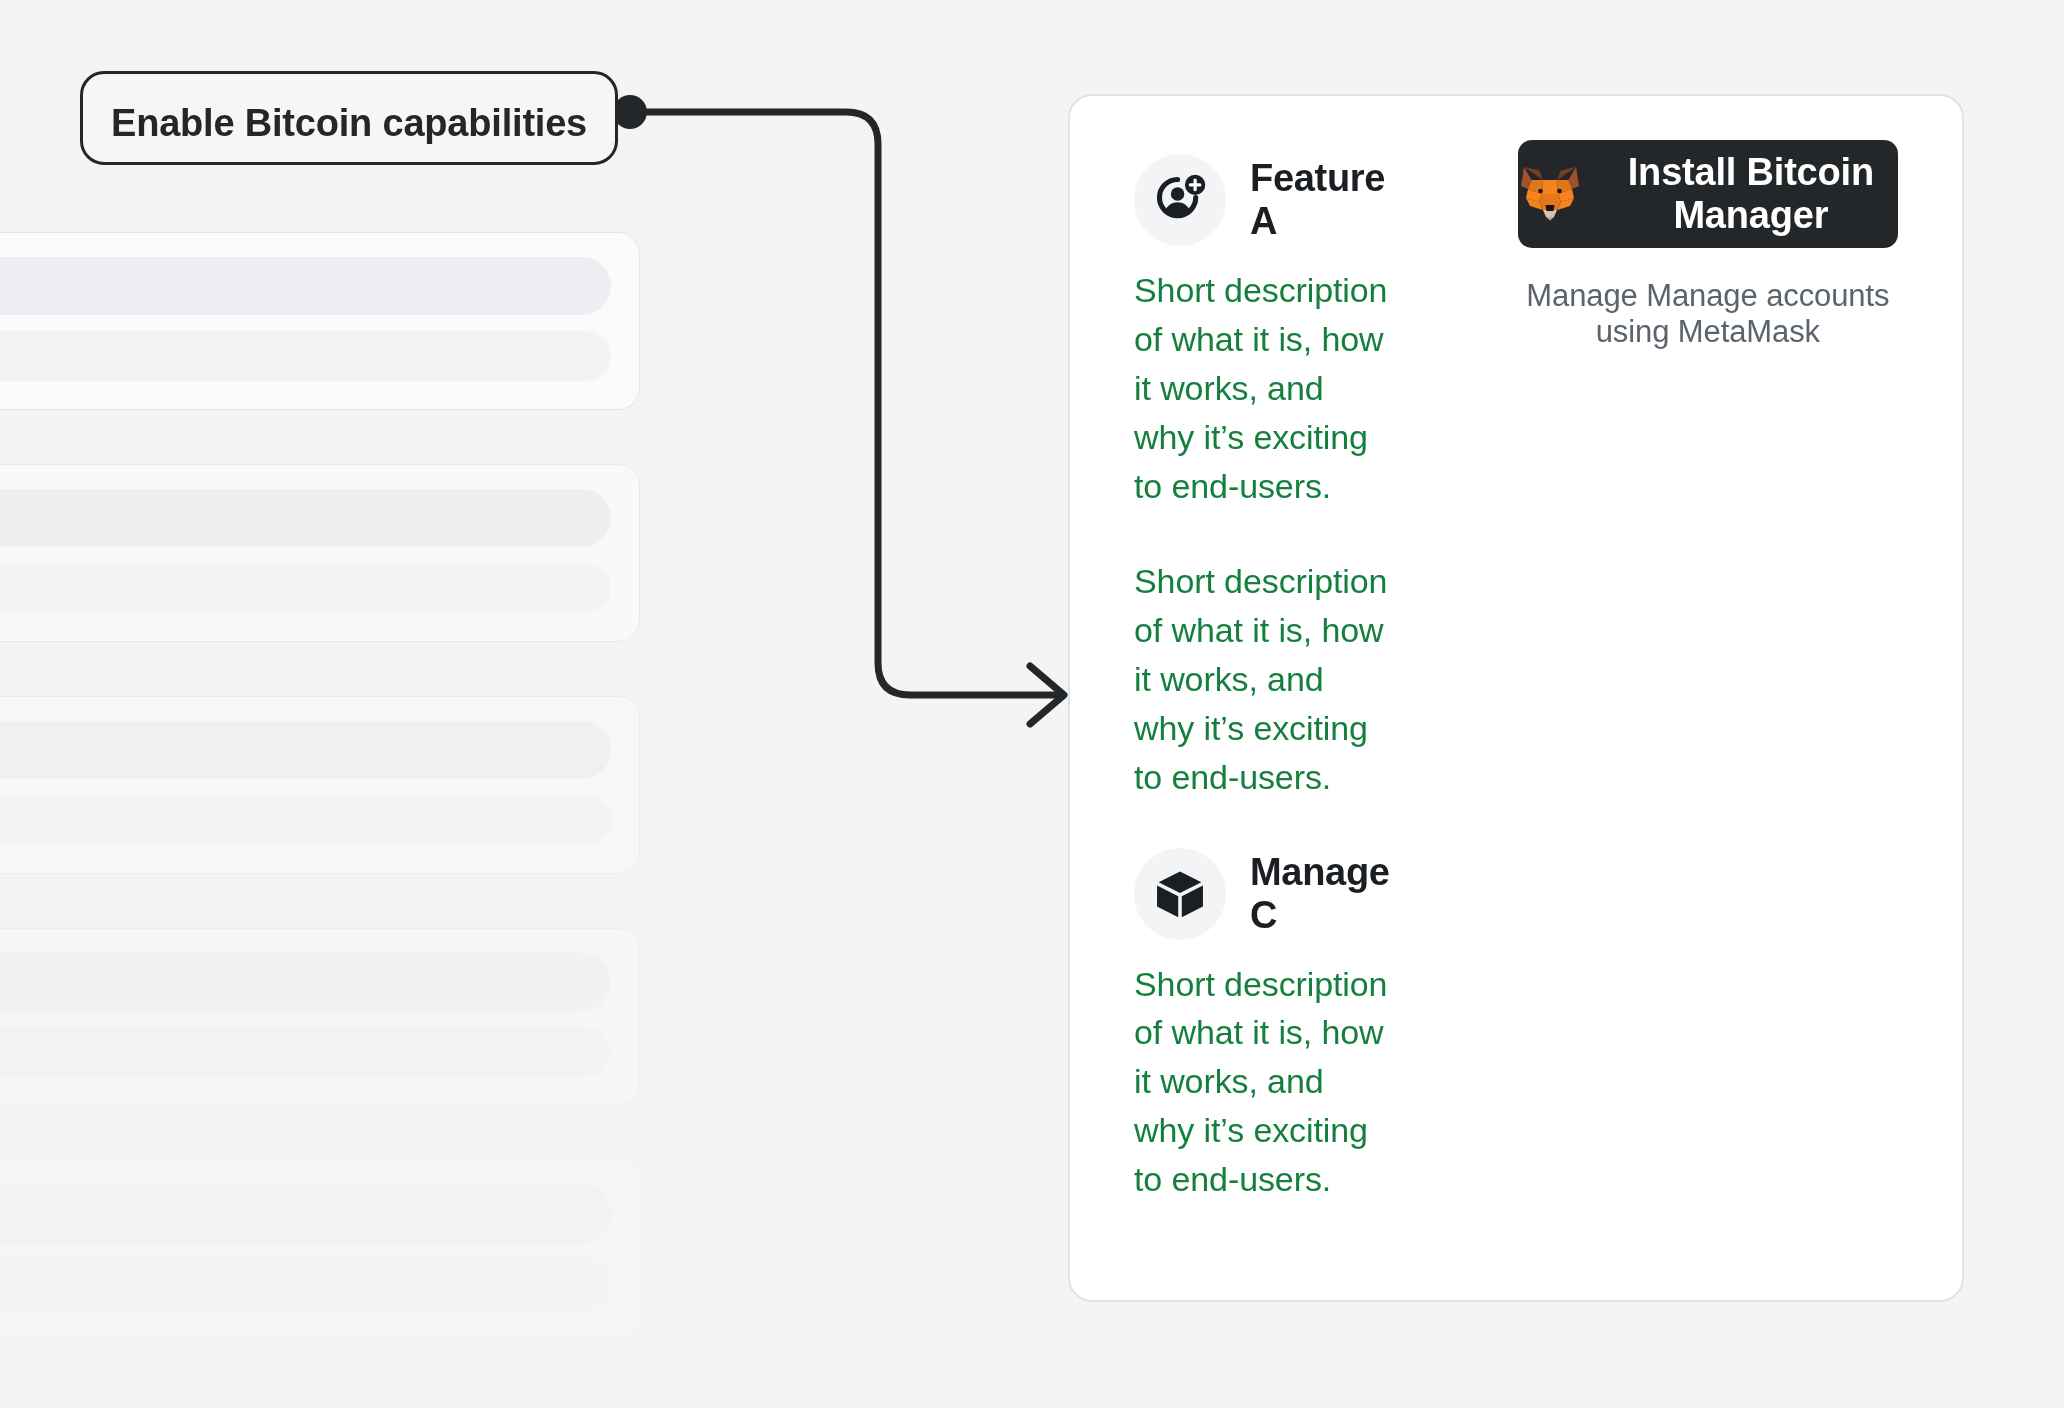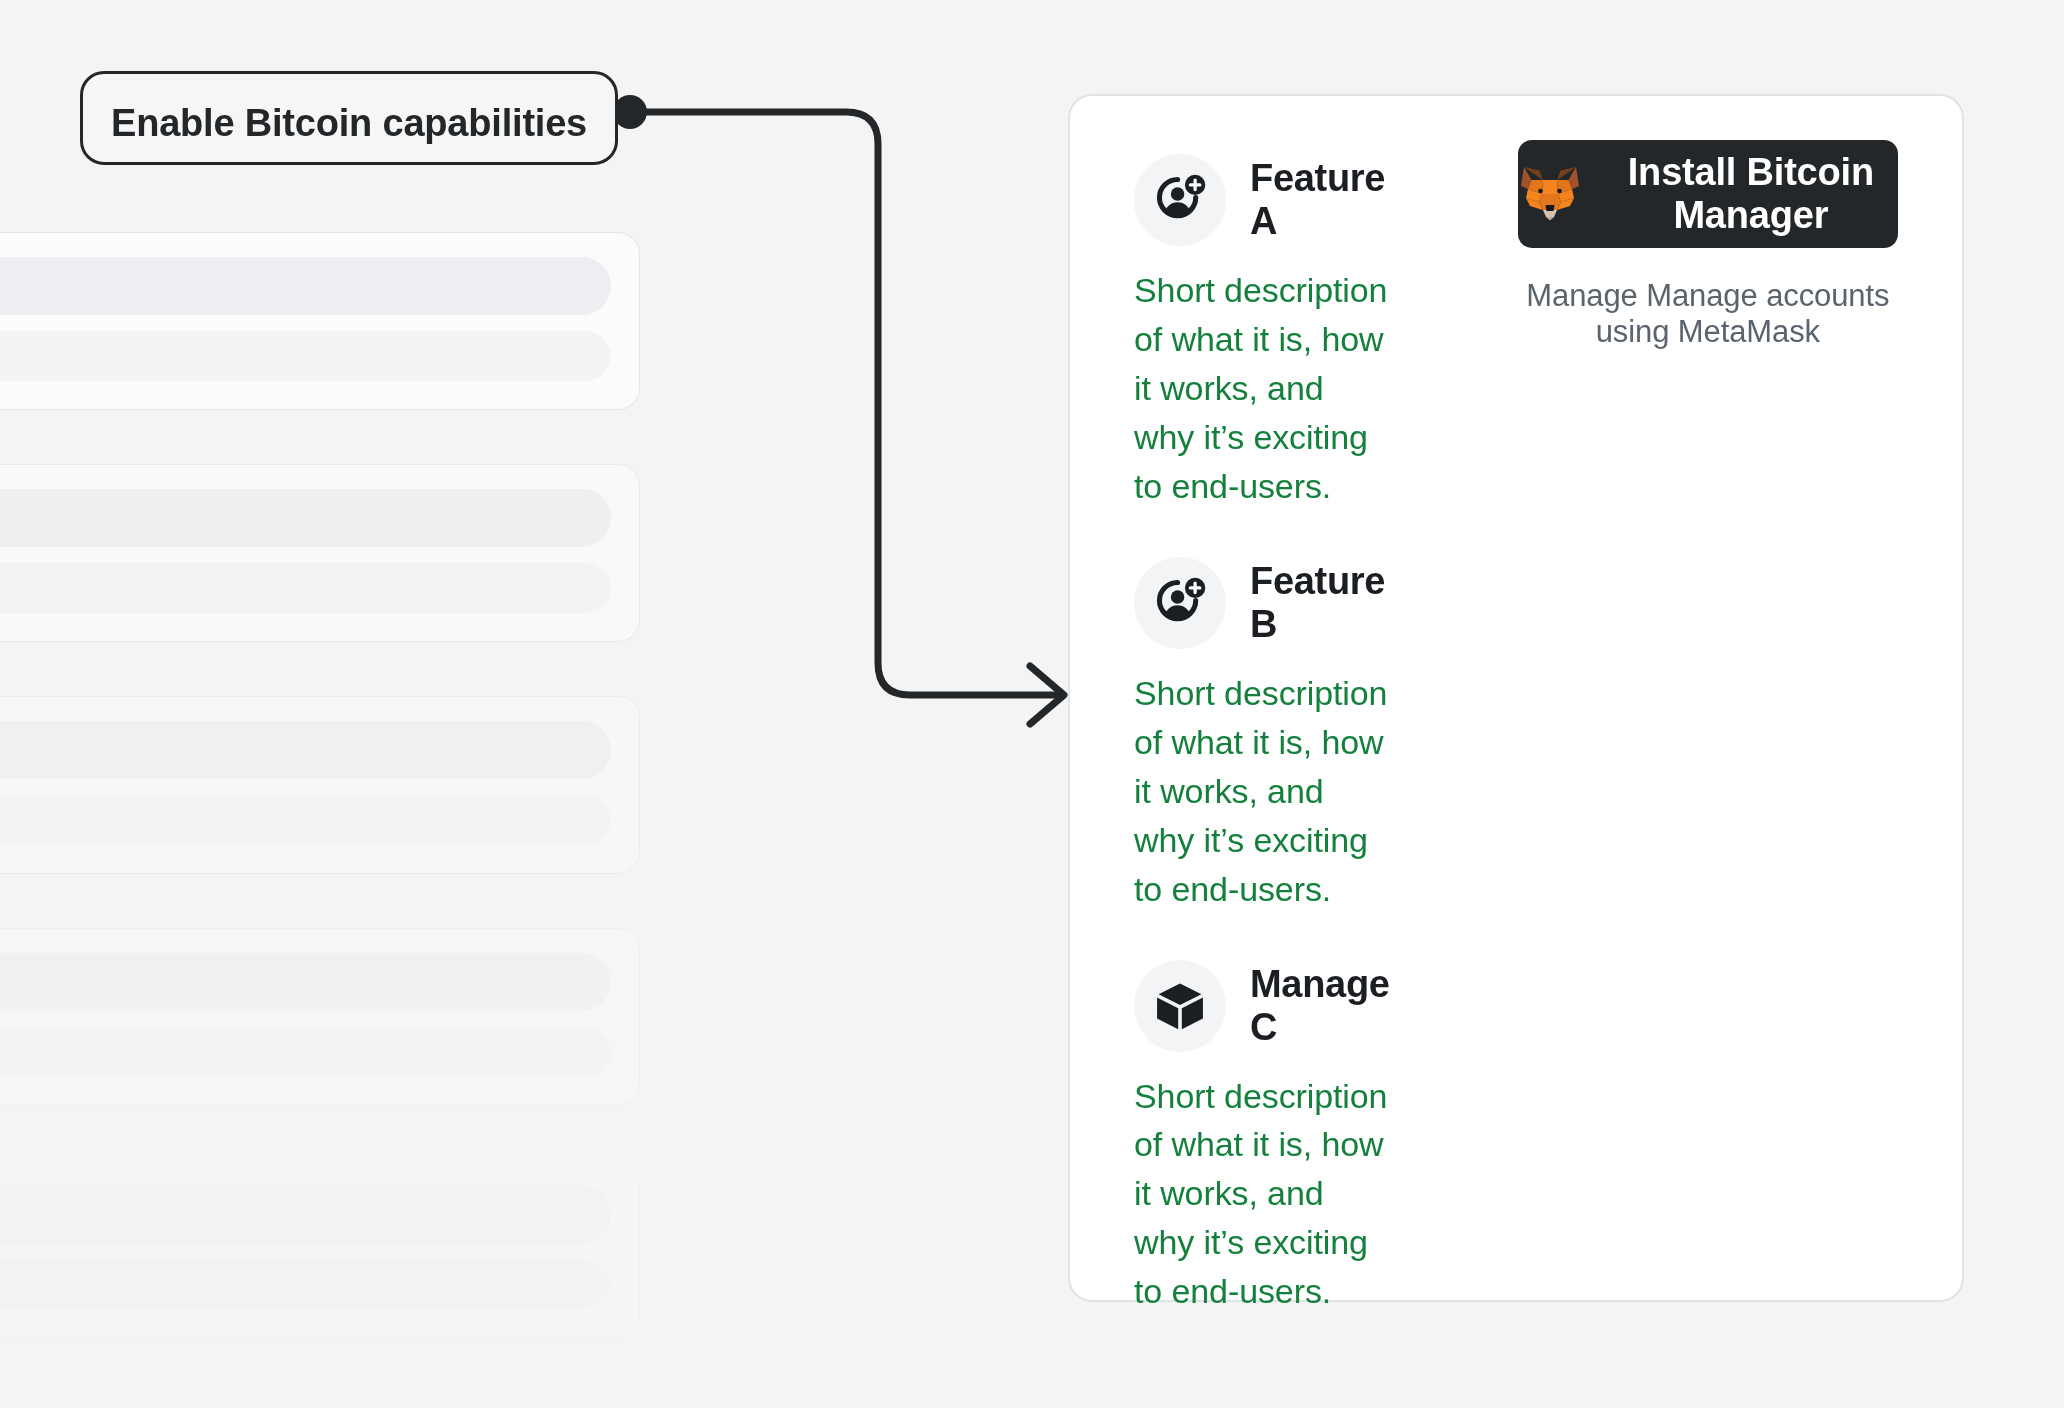--- a/index.html
+++ b/index.html
@@ -217,32 +217,20 @@
             <circle cx="36.5" cy="11.5" r="8.4" fill="#1b1f23"></circle>
             <path d="M36.5 7.6 L36.5 15.4 M32.6 11.5 L40.4 11.5" stroke="#ffffff" stroke-width="2.7" stroke-linecap="round"></path>
           </svg>
         </span>
         <span class="feature-title">Feature A</span>
       </div>
       <div class="feature-desc">Short description of what it is, how it works, and why it’s exciting to end-users.</div>
     </div>
 
     <div class="feature-item">
-      <div class="feature-head">
-        <span class="feature-icon">
-          <svg width="58" height="58" viewBox="0 0 48 48" fill="none">
-            <path d="M22 7 C13.7 7 7 13.7 7 22 C7 30.3 13.7 37 22 37 C30.3 37 37 30.3 37 22" stroke="#1b1f23" stroke-width="4.2" stroke-linecap="round" fill="none"></path>
-            <circle cx="22" cy="19" r="5.6" fill="#1b1f23"></circle>
-            <path d="M11.6 32.8 C13.6 28.4 17.4 25.8 22 25.8 C26.6 25.8 30.4 28.4 32.4 32.8 C29.6 35.5 26 37 22 37 C18 37 14.4 35.5 11.6 32.8 Z" fill="#1b1f23"></path>
-            <circle cx="36.5" cy="11.5" r="8.4" fill="#1b1f23"></circle>
-            <path d="M36.5 7.6 L36.5 15.4 M32.6 11.5 L40.4 11.5" stroke="#ffffff" stroke-width="2.7" stroke-linecap="round"></path>
-          </svg>
-        </span>
-        <span class="feature-title">Feature B</span>
-      </div>
       <div class="feature-desc">Short description of what it is, how it works, and why it’s exciting to end-users.</div>
     </div>
 
     <div class="feature-item">
       <div class="feature-head">
         <span class="feature-icon">
           <svg width="54" height="54" viewBox="0 0 48 48" fill="none">
             <path d="M24 4 L43 13.6 L24 23.2 L5 13.6 Z" fill="#1b1f23"></path>
             <path d="M3.6 16.4 L22.4 25.9 L22.4 44.6 L3.6 35.1 Z" fill="#1b1f23"></path>
             <path d="M44.4 16.4 L25.6 25.9 L25.6 44.6 L44.4 35.1 Z" fill="#1b1f23"></path>

